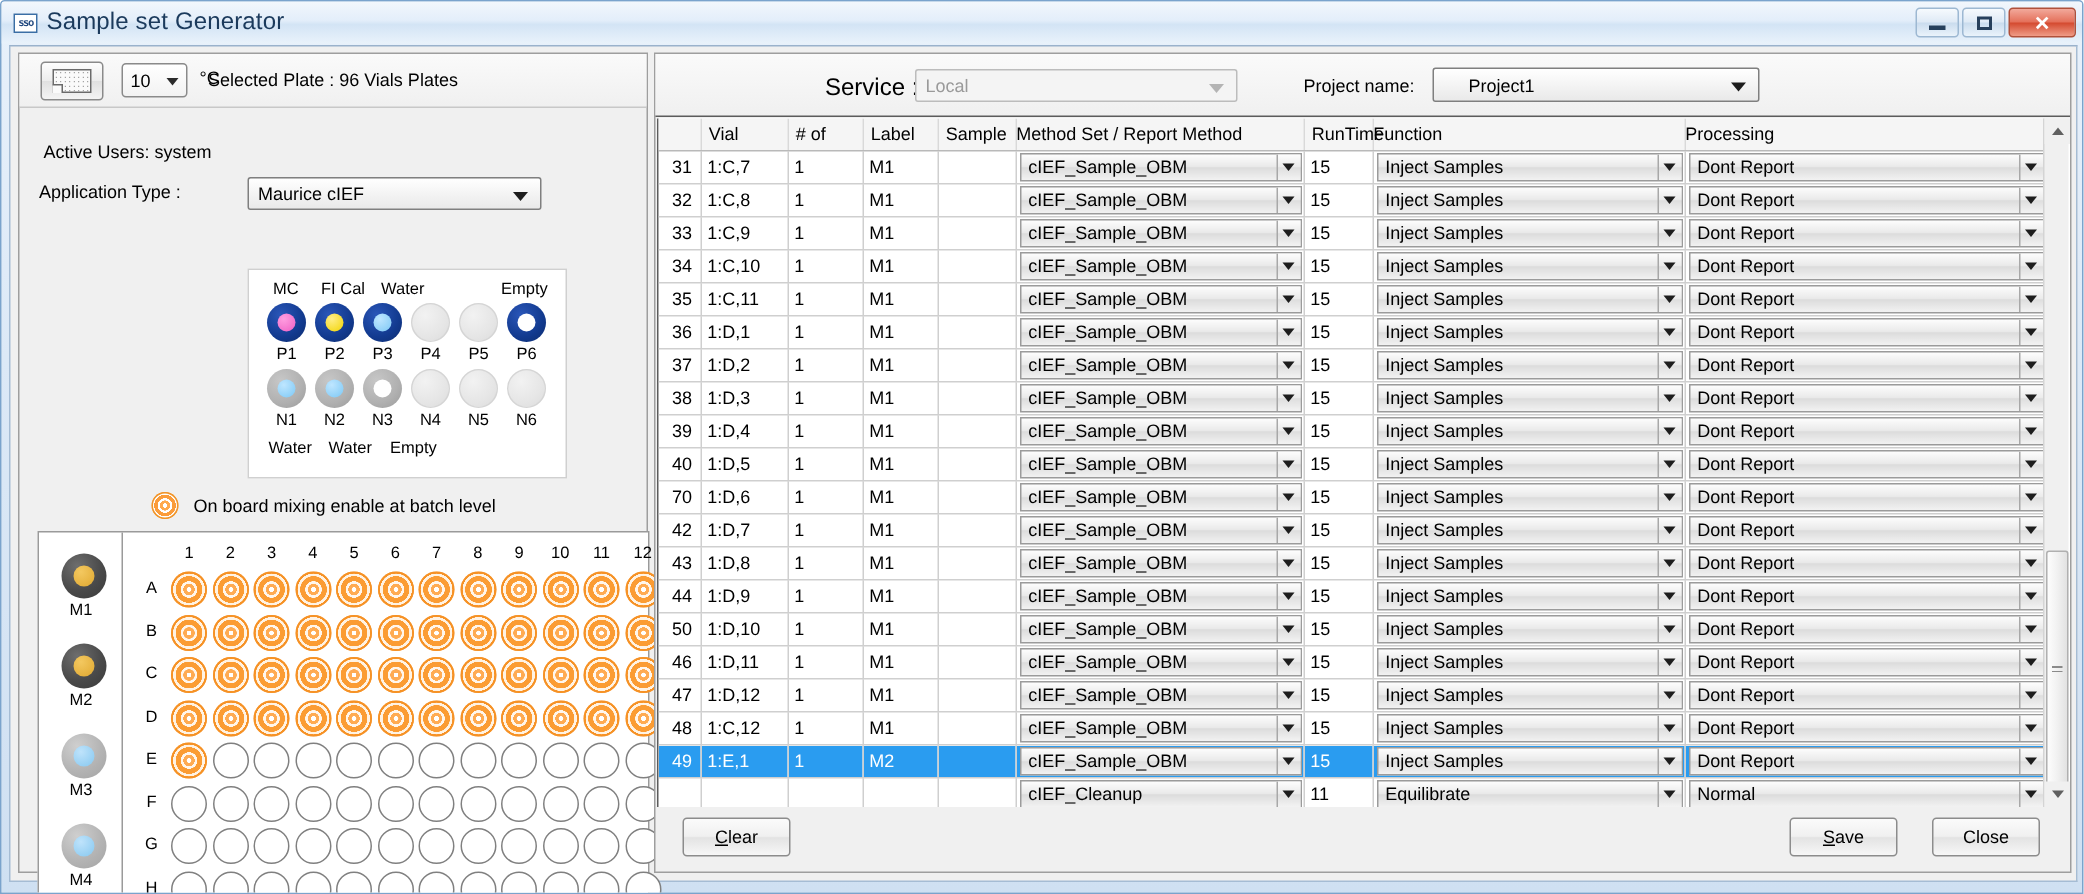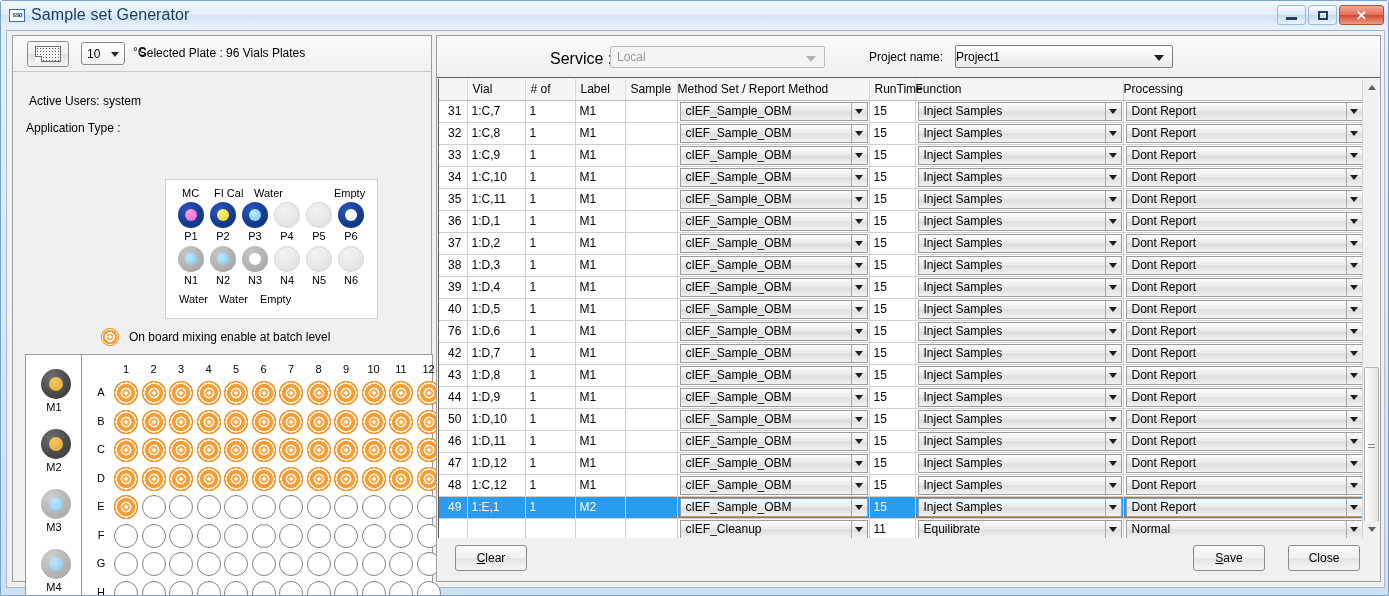--- a/index.html
+++ b/index.html
@@ -229,21 +229,21 @@
   .svc-select .caret {
     position: absolute; right: 8px; top: 9px; width: 0; height: 0;
     border-left: 5px solid transparent; border-right: 5px solid transparent;
     border-top: 6px solid #b4b4b4;
   }
   .proj-label { position: absolute; left: 432px; top: 14px; font-size: 12px; color: #000; }
   .proj-select {
     position: absolute; left: 518px; top: 9px; width: 218px; height: 23px;
     border: 1px solid #7f7f7f; border-radius: 2px;
     background: linear-gradient(180deg,#ffffff 0%, #f3f3f3 55%, #e9e9e9 100%);
-    font-size: 12px; color: #000; display: flex; align-items: center; padding-left: 0;
+    font-size: 12px; color: #000; display: flex; align-items: center; padding-left: 23px;
   }
   .proj-select .caret {
     position: absolute; right: 8px; top: 9px; width: 0; height: 0;
     border-left: 5px solid transparent; border-right: 5px solid transparent;
     border-top: 6px solid #1d1d1d;
   }
 
   
   .grid-wrap {
     position: absolute; left: 1px; top: 43px; width: 942px; height: 459px;
@@ -362,20 +362,24 @@
         <div class="temp-select">
           <span>10</span>
           <span class="caret"></span>
         </div>
         <div class="temp-unit">°C</div>
         <div class="selected-plate">Selected Plate :  96 Vials Plates</div>
       </div>
 
       <div class="active-users">Active Users: system</div>
       <div class="app-type-label">Application Type :</div>
+      <div class="app-type-select">
+        <span>Maurice cIEF</span>
+        <span class="caret"></span>
+      </div>
 
       <div class="tray-box" id="tray-box">
           <div class="tray-label" style="left: 16px; top: 7px;">MC</div>
           <div class="tray-label" style="left: 48px; top: 7px;">FI Cal</div>
           <div class="tray-label" style="left: 88px; top: 7px;">Water</div>
           <div class="tray-label" style="left: 168px; top: 7px;">Empty</div>
           <div class="tray-label" style="left: 13px; top: 113px;">Water</div>
           <div class="tray-label" style="left: 53px; top: 113px;">Water</div>
           <div class="tray-label" style="left: 94px; top: 113px;">Empty</div>
           <div class="vial blue" style="left: 12px; top: 22px;">
@@ -908,21 +912,21 @@
                 <td class="c-proc">
                   <div class="cellcombo">
                     <span>Dont Report</span>
                     <div class="cbtn">
                       <i></i>
                     </div>
                   </div>
                 </td>
               </tr>
               <tr class="">
-                <td class="c-idx">76</td>
+                <td class="c-idx">70</td>
                 <td class="c-vial">1:D,6</td>
                 <td class="c-num">1</td>
                 <td class="c-label">M1</td>
                 <td class="c-samp"></td>
                 <td class="c-ms">
                   <div class="cellcombo">
                     <span>cIEF_Sample_OBM</span>
                     <div class="cbtn">
                       <i></i>
                     </div>

